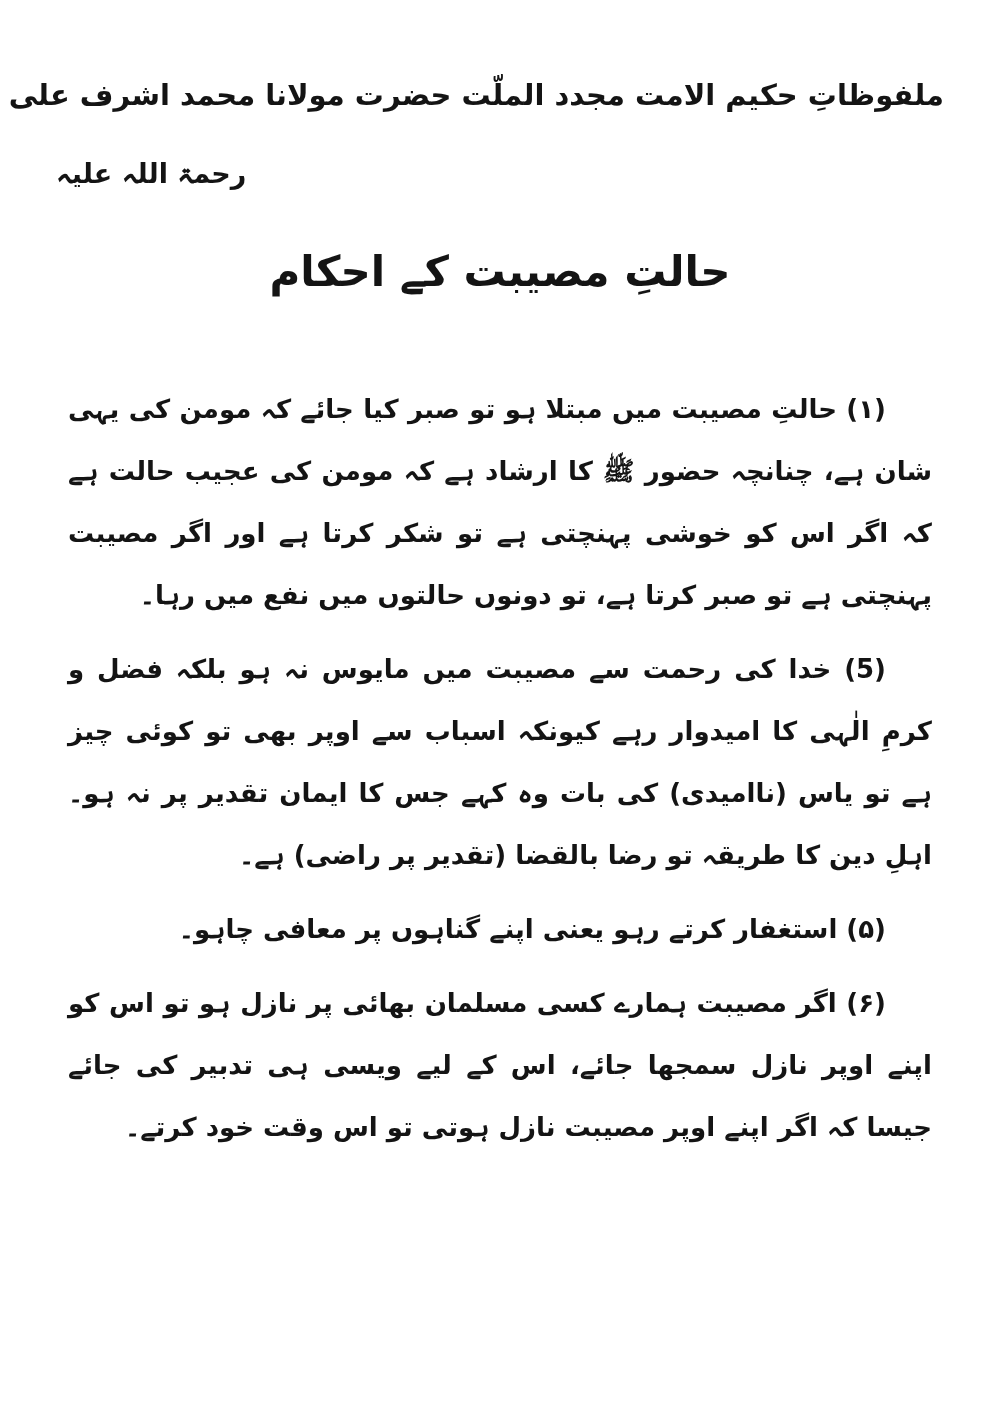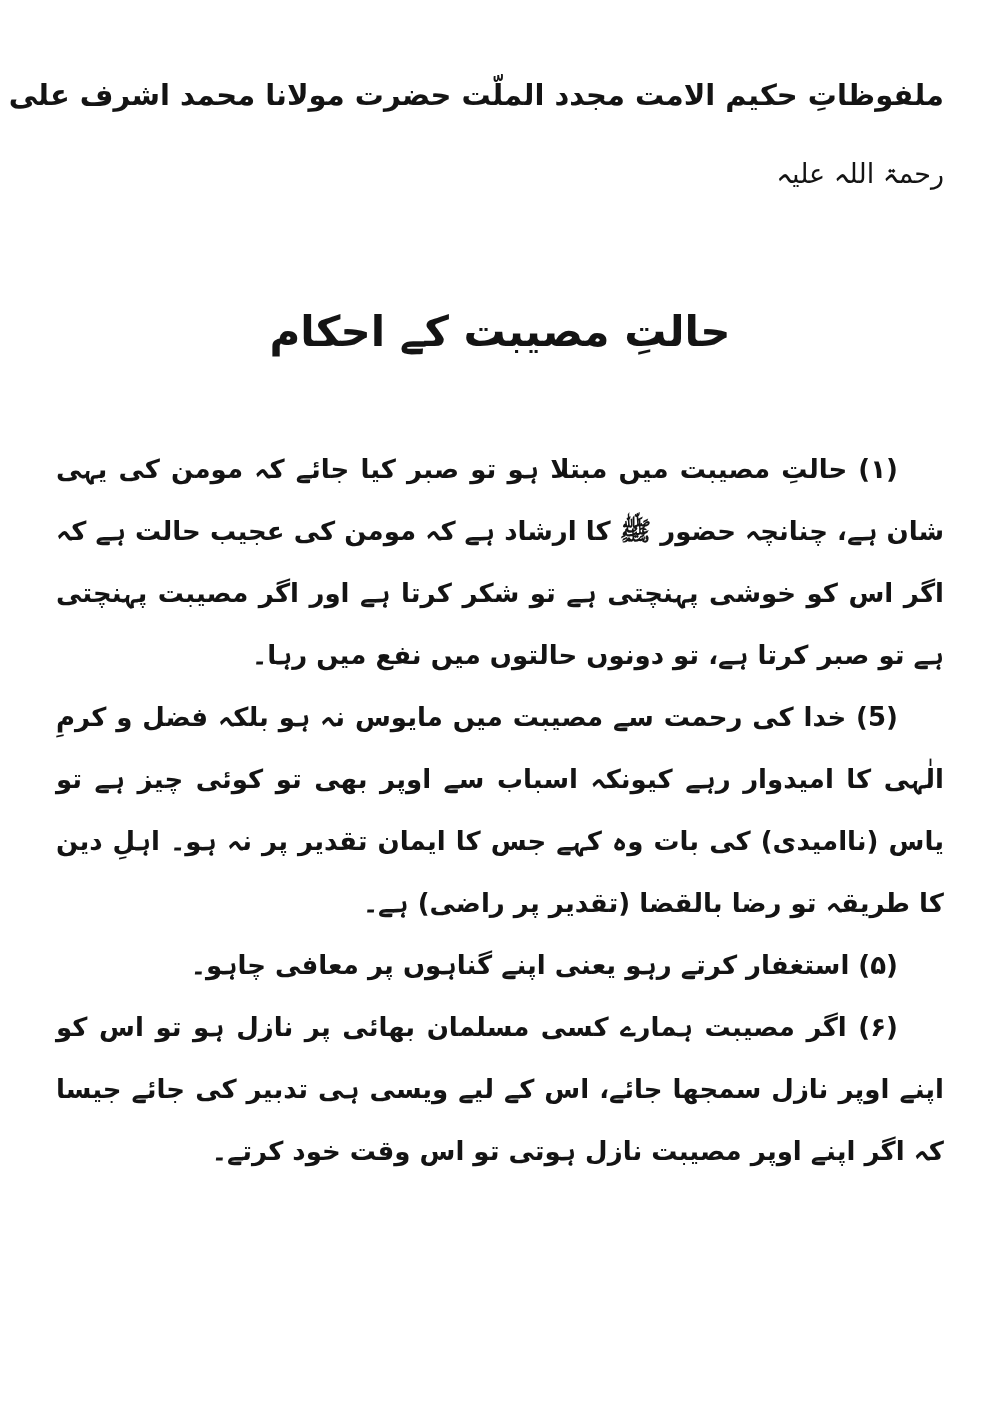--- a/index.html
+++ b/index.html
@@ -23,40 +23,40 @@
   }
   .title {
     text-align: center;
     font-size: 29px;
     font-weight: bold;
     white-space: nowrap;
     line-height: 1.5;
     margin-top: 22px;
   }
   .honorific {
-    text-align: right;
+    text-align: left;
     font-size: 27px;
-    font-weight: normal;
+    font-weight: bold;
     margin-top: 40px;
   }
   .heading {
     text-align: center;
     font-size: 42px;
     font-weight: bold;
-    margin-top: 118px;
+    margin-top: 58px;
   }
   .body-text {
     margin-top: 82px;
     font-size: 26px;
     font-weight: bold;
     line-height: 62px;
     text-align: justify;
   }
   .body-text p {
-    margin: 0;
+    margin: 12px;
     text-indent: 46px; 
   }
 </style>
 </head>
 <body>
 
 <div class="page">
 
   <div class="title">ملفوظاتِ حکیم الامت مجدد الملّت حضرت مولانا محمد اشرف علی تھانوی</div>
 

